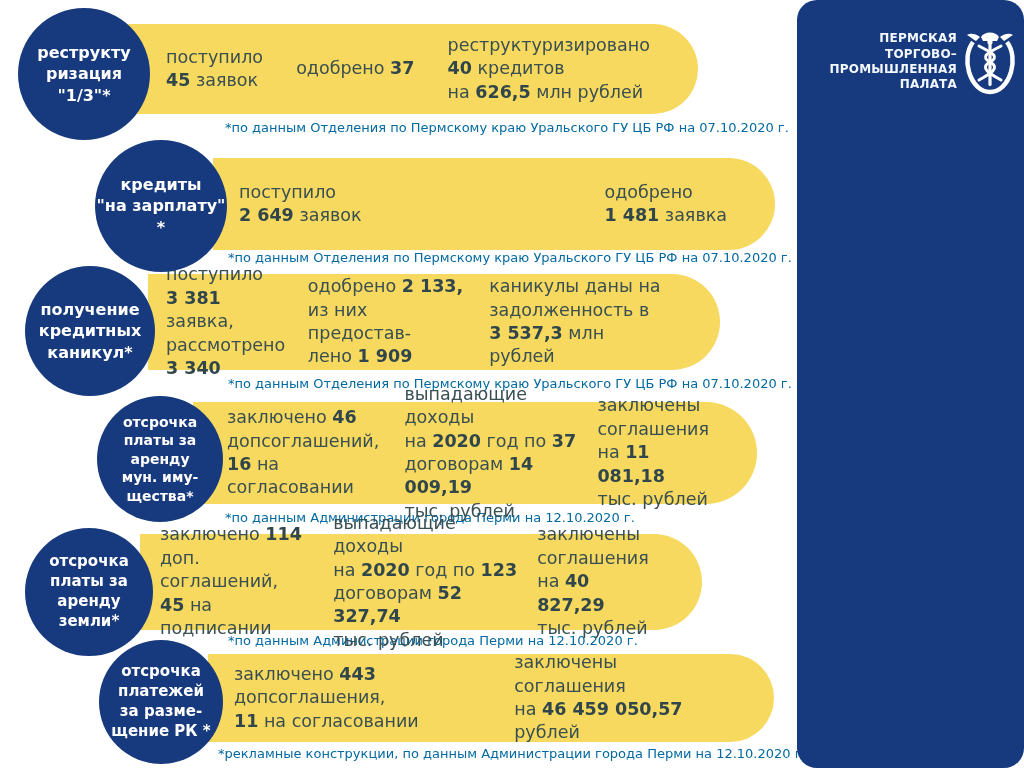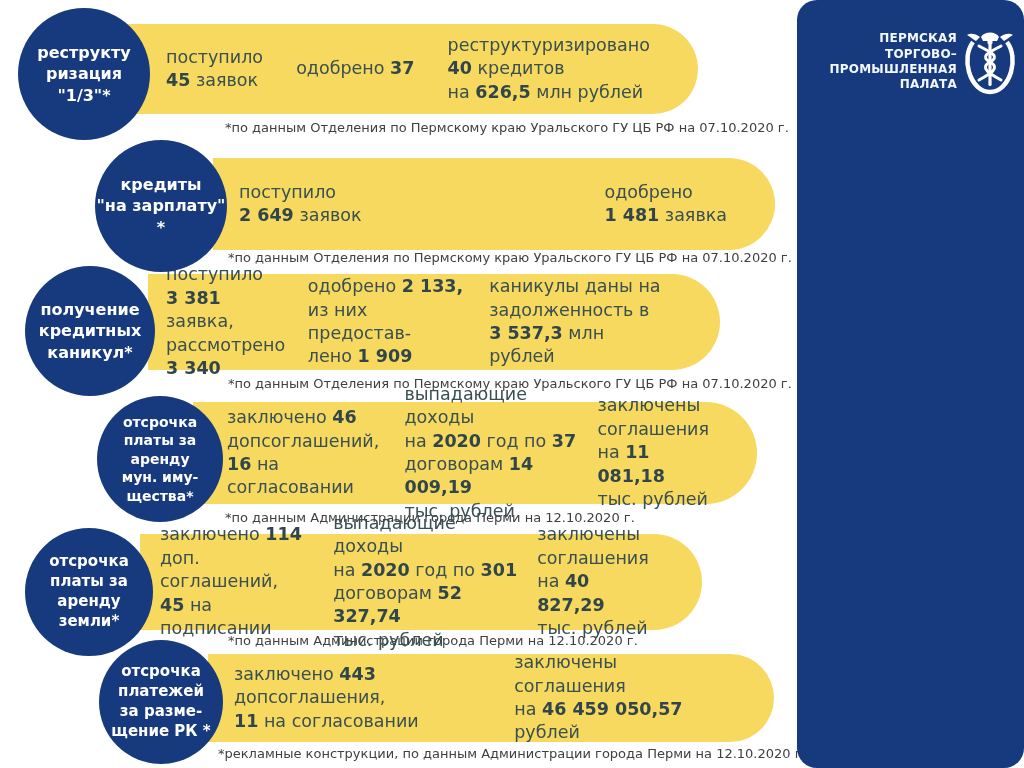--- a/index.html
+++ b/index.html
@@ -20,21 +20,21 @@
     position:absolute;left:var(--px);top:var(--py);width:var(--pw);height:var(--ph);
     background:var(--yellow);border-radius:0 51px 51px 0;z-index:2;
     display:flex;align-items:center;justify-content:space-between;gap:16px;
     padding-left:var(--ppl);padding-right:48px;box-sizing:border-box;
     color:#3a4f52;font-size:17.5px;line-height:1.34;
   }
   .col{white-space:pre-line;}
   .col b{font-weight:bold;color:#31464a;}
   .footnote{
     position:absolute;left:var(--fx);top:var(--fy);z-index:1;
-    color:#404040;font-size:13px;white-space:pre-line;
+    color:#0369a1;font-size:13px;white-space:pre-line;
   }
   .row:nth-of-type(1){--cx:18px;--cy:8px;--cd:132px;--px:118px;--py:24px;--pw:580px;--ph:90px;--ppl:48px;--fx:225px;--fy:120px;}
   .row:nth-of-type(2){--cx:95px;--cy:140px;--cd:132px;--px:213px;--py:158px;--pw:562px;--ph:92px;--ppl:26px;--fx:228px;--fy:250px;}
   .row:nth-of-type(3){--cx:25px;--cy:266px;--cd:130px;--px:148px;--py:274px;--pw:572px;--ph:96px;--ppl:18px;--fx:228px;--fy:376px;}
   .row:nth-of-type(4){--cx:97px;--cy:396px;--cd:126px;--px:193px;--py:402px;--pw:564px;--ph:102px;--ppl:34px;--fx:225px;--fy:510px;}
   .row:nth-of-type(5){--cx:25px;--cy:528px;--cd:128px;--px:140px;--py:534px;--pw:562px;--ph:96px;--ppl:20px;--fx:228px;--fy:633px;}
   .row:nth-of-type(6){--cx:99px;--cy:640px;--cd:124px;--px:208px;--py:654px;--pw:566px;--ph:88px;--ppl:26px;--fx:218px;--fy:746px;}
   
   .sidebar{position:absolute;top:0;right:0;width:227px;height:768px;background:var(--navy);z-index:5;border-radius:20px;}
   .logo{position:absolute;left:6px;top:28px;width:214px;display:flex;align-items:center;gap:6px;}
@@ -113,21 +113,21 @@
 мун. иму-
 щества*</div>
         <div class="footnote">*по данным Администрации города Перми на 12.10.2020 г.</div>
       </section>
       <section class="row">
         <div class="pill">
           <div class="col"><span>заключено </span><b>114</b><span>
 доп. соглашений,
 </span><b>45</b><span> на подписании</span></div>
           <div class="col"><span>выпадающие доходы
-на </span><b>2020</b><span> год по </span><b>301</b><span>
+на </span><b>2020</b><span> год по </span><b>123</b><span>
 договорам </span><b>52 327,74</b><span>
 тыс. рублей</span></div>
           <div class="col"><span>заключены
 соглашения
 на </span><b>40 827,29</b><span>
 тыс. рублей</span></div>
         </div>
         <div class="circle" style="font-size: 15px;">отсрочка
 платы за
 аренду

